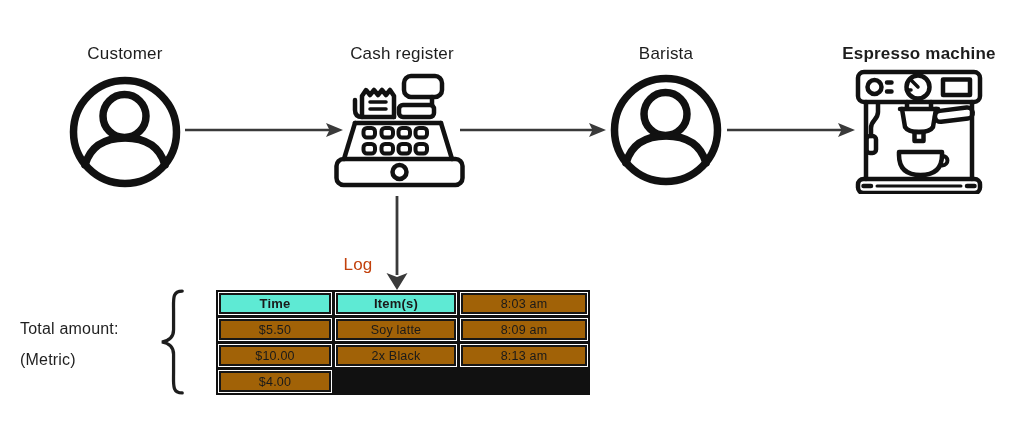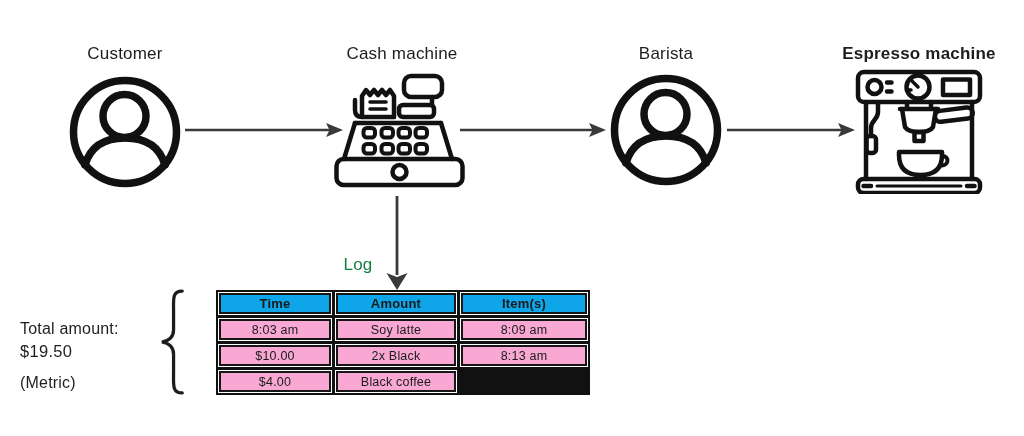--- a/index.html
+++ b/index.html
@@ -9,48 +9,48 @@
   }
   .node-label{
     position:absolute;top:44px;height:20px;font-size:17px;font-weight:500;
     letter-spacing:.2px;text-align:center;color:#1d1d1d;white-space:nowrap;
   }
   .icon-box{position:absolute;}
   .icon-box svg{display:block;}
   .arrow{position:absolute;}
   .log-label{
     position:absolute;left:336px;top:255px;width:44px;text-align:center;
-    font-size:17px;letter-spacing:.2px;color:#15803d;
+    font-size:17px;letter-spacing:.2px;color:#c2410c;
   }
   .log-table{
     position:absolute;left:216px;top:290px;background:#111111;
     display:grid;grid-template-columns:112px 120px 126px;grid-auto-rows:21px;
     gap:5px;padding:3px;
   }
   .log-table .cell{
-    box-sizing:border-box;background:#f9a8d4;border:2px solid #161616;
+    box-sizing:border-box;background:#a16207;border:2px solid #161616;
     outline:1.5px solid #ffffff;display:flex;align-items:center;justify-content:center;
     font-size:12.5px;letter-spacing:.2px;color:#1a1a1a;
   }
-  .log-table .cell.header{background:#0ea5e9;font-weight:bold;font-size:13px;}
+  .log-table .cell.header{background:#5eead4;font-weight:bold;font-size:13px;}
   .metric{
     position:absolute;left:20px;top:320px;width:145px;text-align:left;color:#1f1f1f;
   }
   .metric .m-title{font-size:16px;letter-spacing:.2px;}
   .metric .m-value{font-size:16.5px;margin-top:4px;letter-spacing:.3px;}
   .metric .m-caption{font-size:16px;margin-top:13px;letter-spacing:.2px;}
   .brace{position:absolute;left:154px;top:288px;}
 </style>
 </head>
 <body>
 
 <div class="canvas">
 
   <div class="node-label" style="left:65px;width:120px;">Customer</div>
-  <div class="node-label" style="left:322px;width:160px;">Cash machine</div>
+  <div class="node-label" style="left:322px;width:160px;">Cash register</div>
   <div class="node-label" style="left:606px;width:120px;">Barista</div>
   <div class="node-label" style="left:839px;width:160px;font-weight:bold;">Espresso machine</div>
 
   <div class="icon-box" style="left:69px;top:76px;">
     <svg width="112" height="112" viewBox="0 0 112 112" fill="none" stroke="#111" stroke-width="7.5" stroke-linecap="round">
       <circle cx="55.5" cy="40" r="21.5"></circle>
       <path d="M16,89 C22,68 38,62 56,62 C74,62 90,68 96,89"></path>
       <circle cx="56" cy="56" r="51.5"></circle>
     </svg>
   </div>
@@ -135,38 +135,36 @@
     <svg width="28" height="98">
       <line x1="14" y1="2" x2="14" y2="81" stroke="#3a3a3a" stroke-width="2.8"></line>
       <path d="M3.5,79 L14,83 L24.5,79 L14,96 Z" fill="#3a3a3a"></path>
     </svg>
   </div>
 
   <div class="log-label">Log</div>
 
   <div class="log-table">
     <div class="cell header">Time</div>
-    <div class="cell header">Amount</div>
     <div class="cell header">Item(s)</div>
 
     <div class="cell">8:03 am</div>
+    <div class="cell">$5.50</div>
     <div class="cell">Soy latte</div>
 
     <div class="cell">8:09 am</div>
     <div class="cell">$10.00</div>
     <div class="cell">2x Black</div>
 
     <div class="cell">8:13 am</div>
     <div class="cell">$4.00</div>
-    <div class="cell">Black coffee</div>
   </div>
 
   <div class="metric">
     <div class="m-title">Total amount:</div>
-    <div class="m-value">$19.50</div>
     <div class="m-caption">(Metric)</div>
   </div>
 
   <div class="brace">
     <svg width="32" height="108" viewBox="0 0 30 106" fill="none" stroke="#1d1d1d" stroke-width="3.2" stroke-linecap="round">
       <path d="M27,3 C17,3 18.5,11 18.5,23 L18.5,41 C18.5,49 13,52 7,53 C13,54 18.5,57 18.5,65 L18.5,83 C18.5,95 17,103 27,103"></path>
     </svg>
   </div>
 
 </div>

